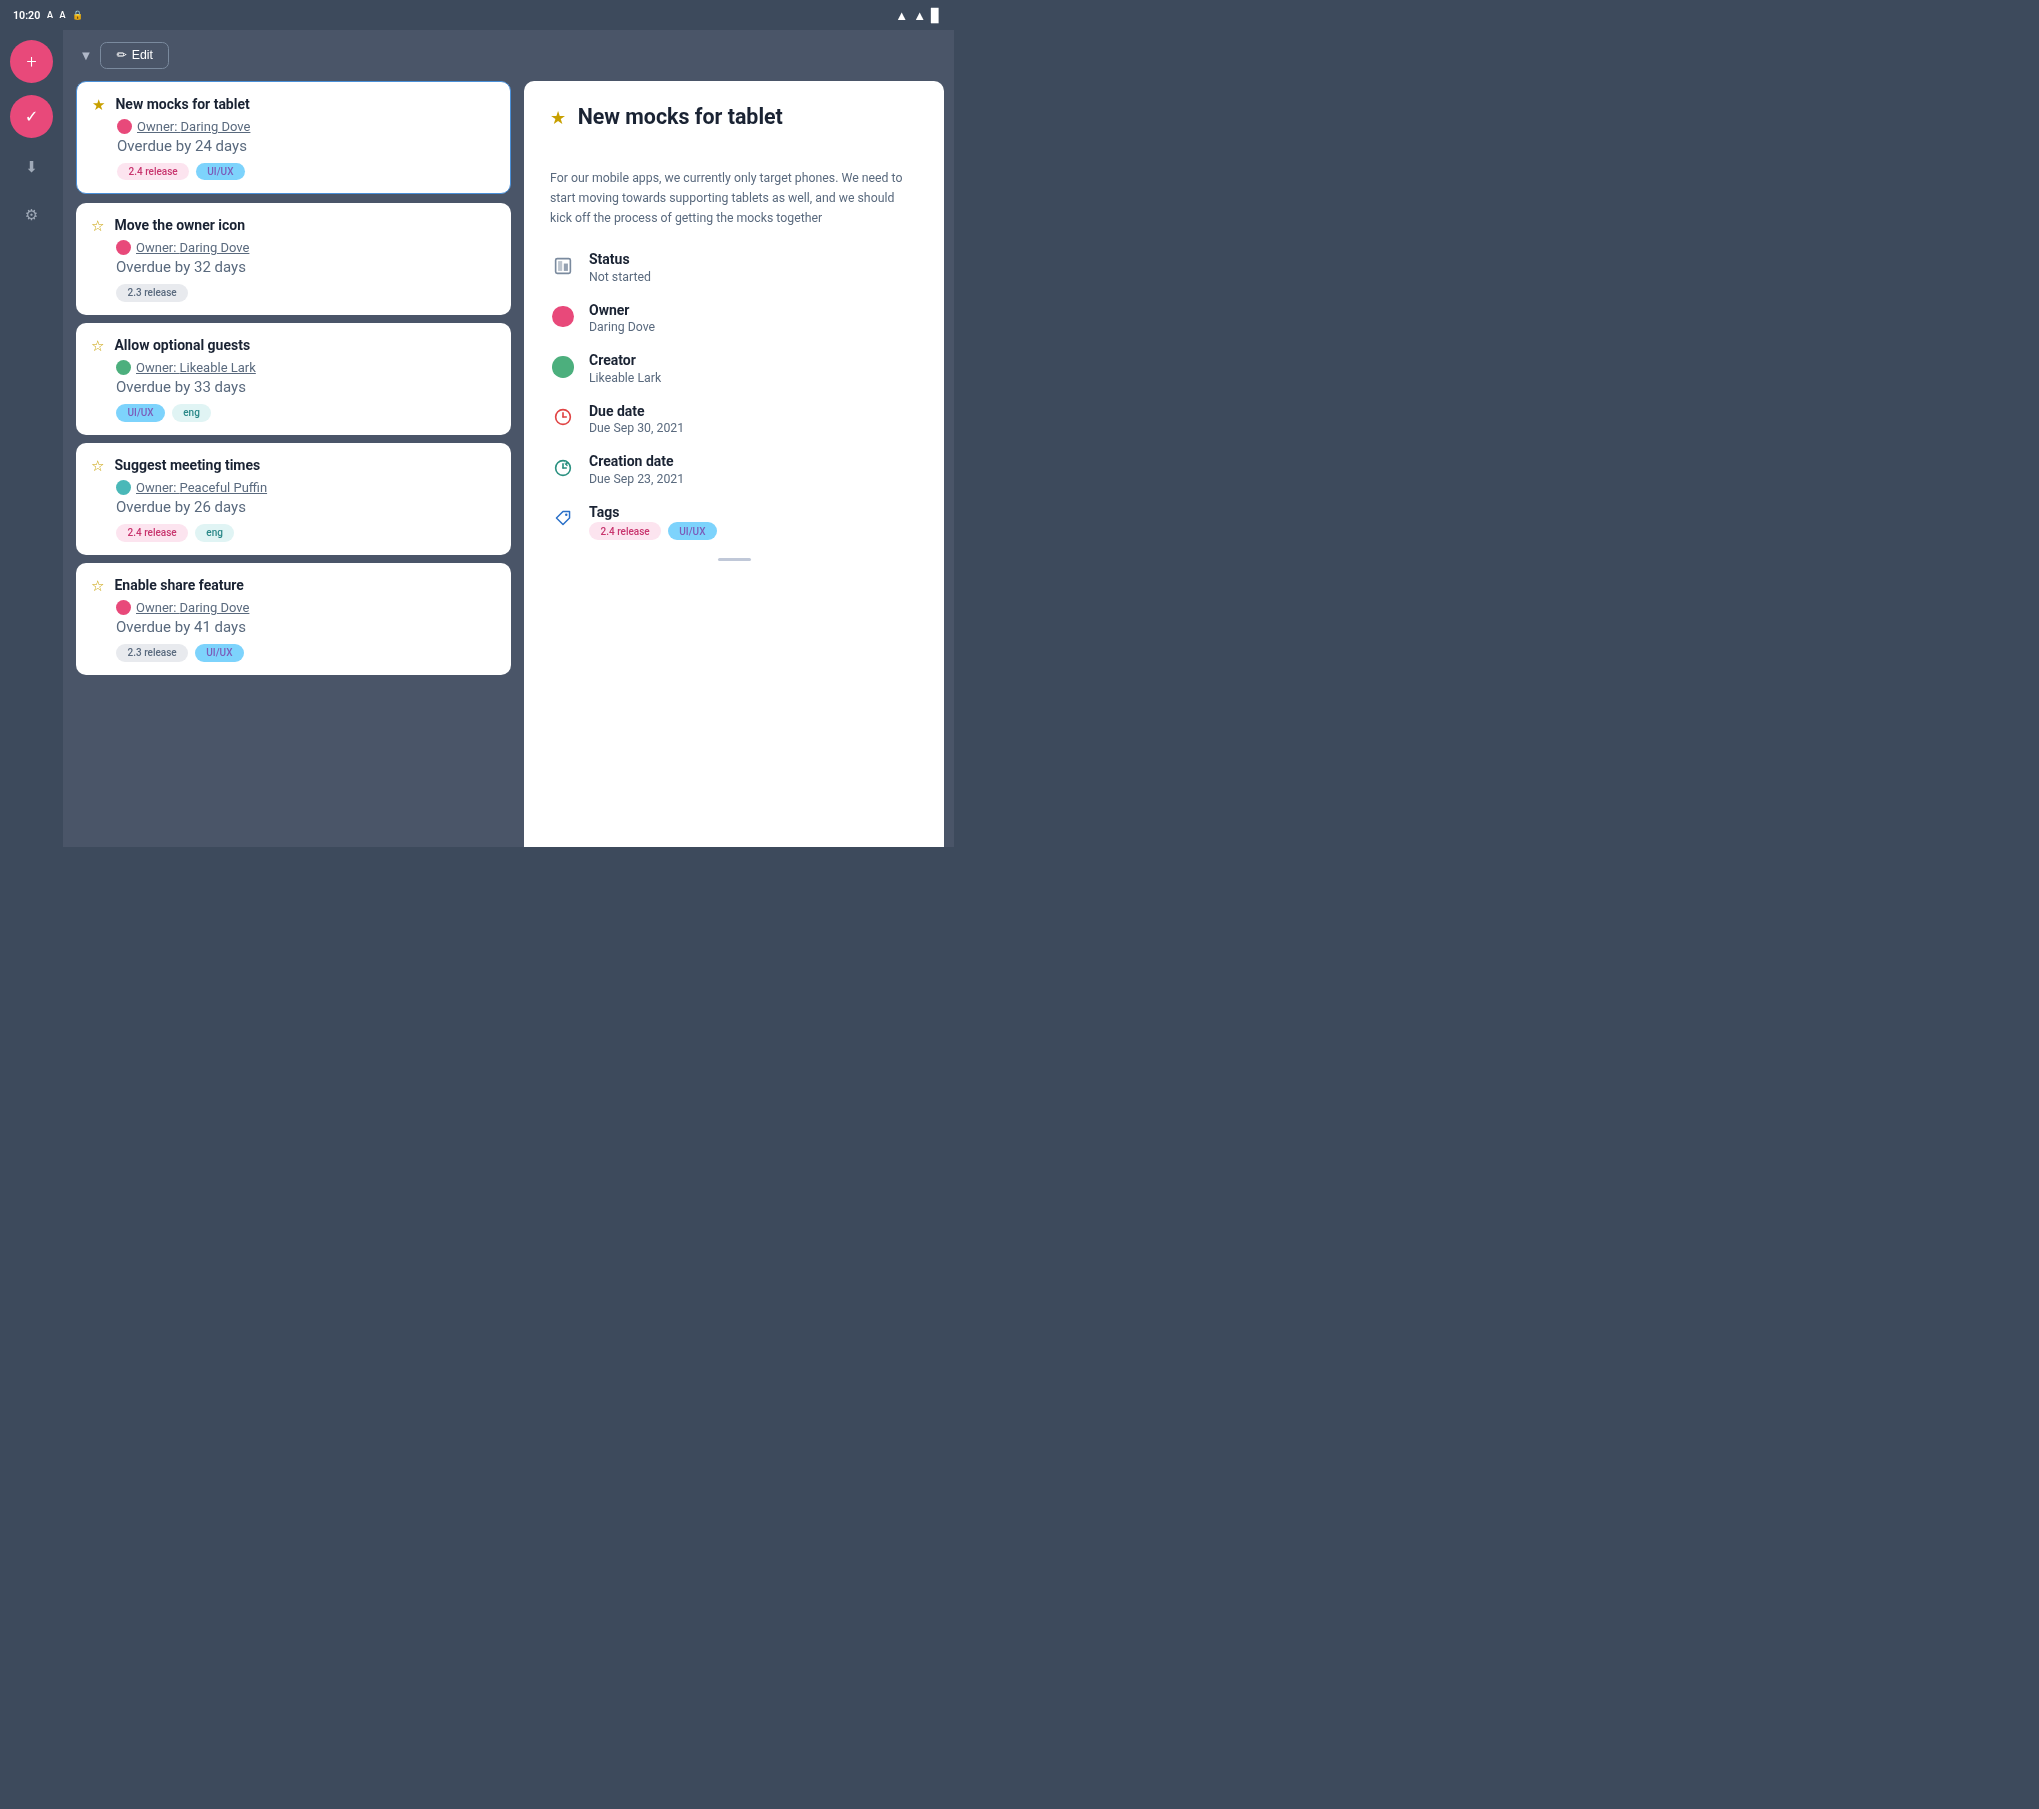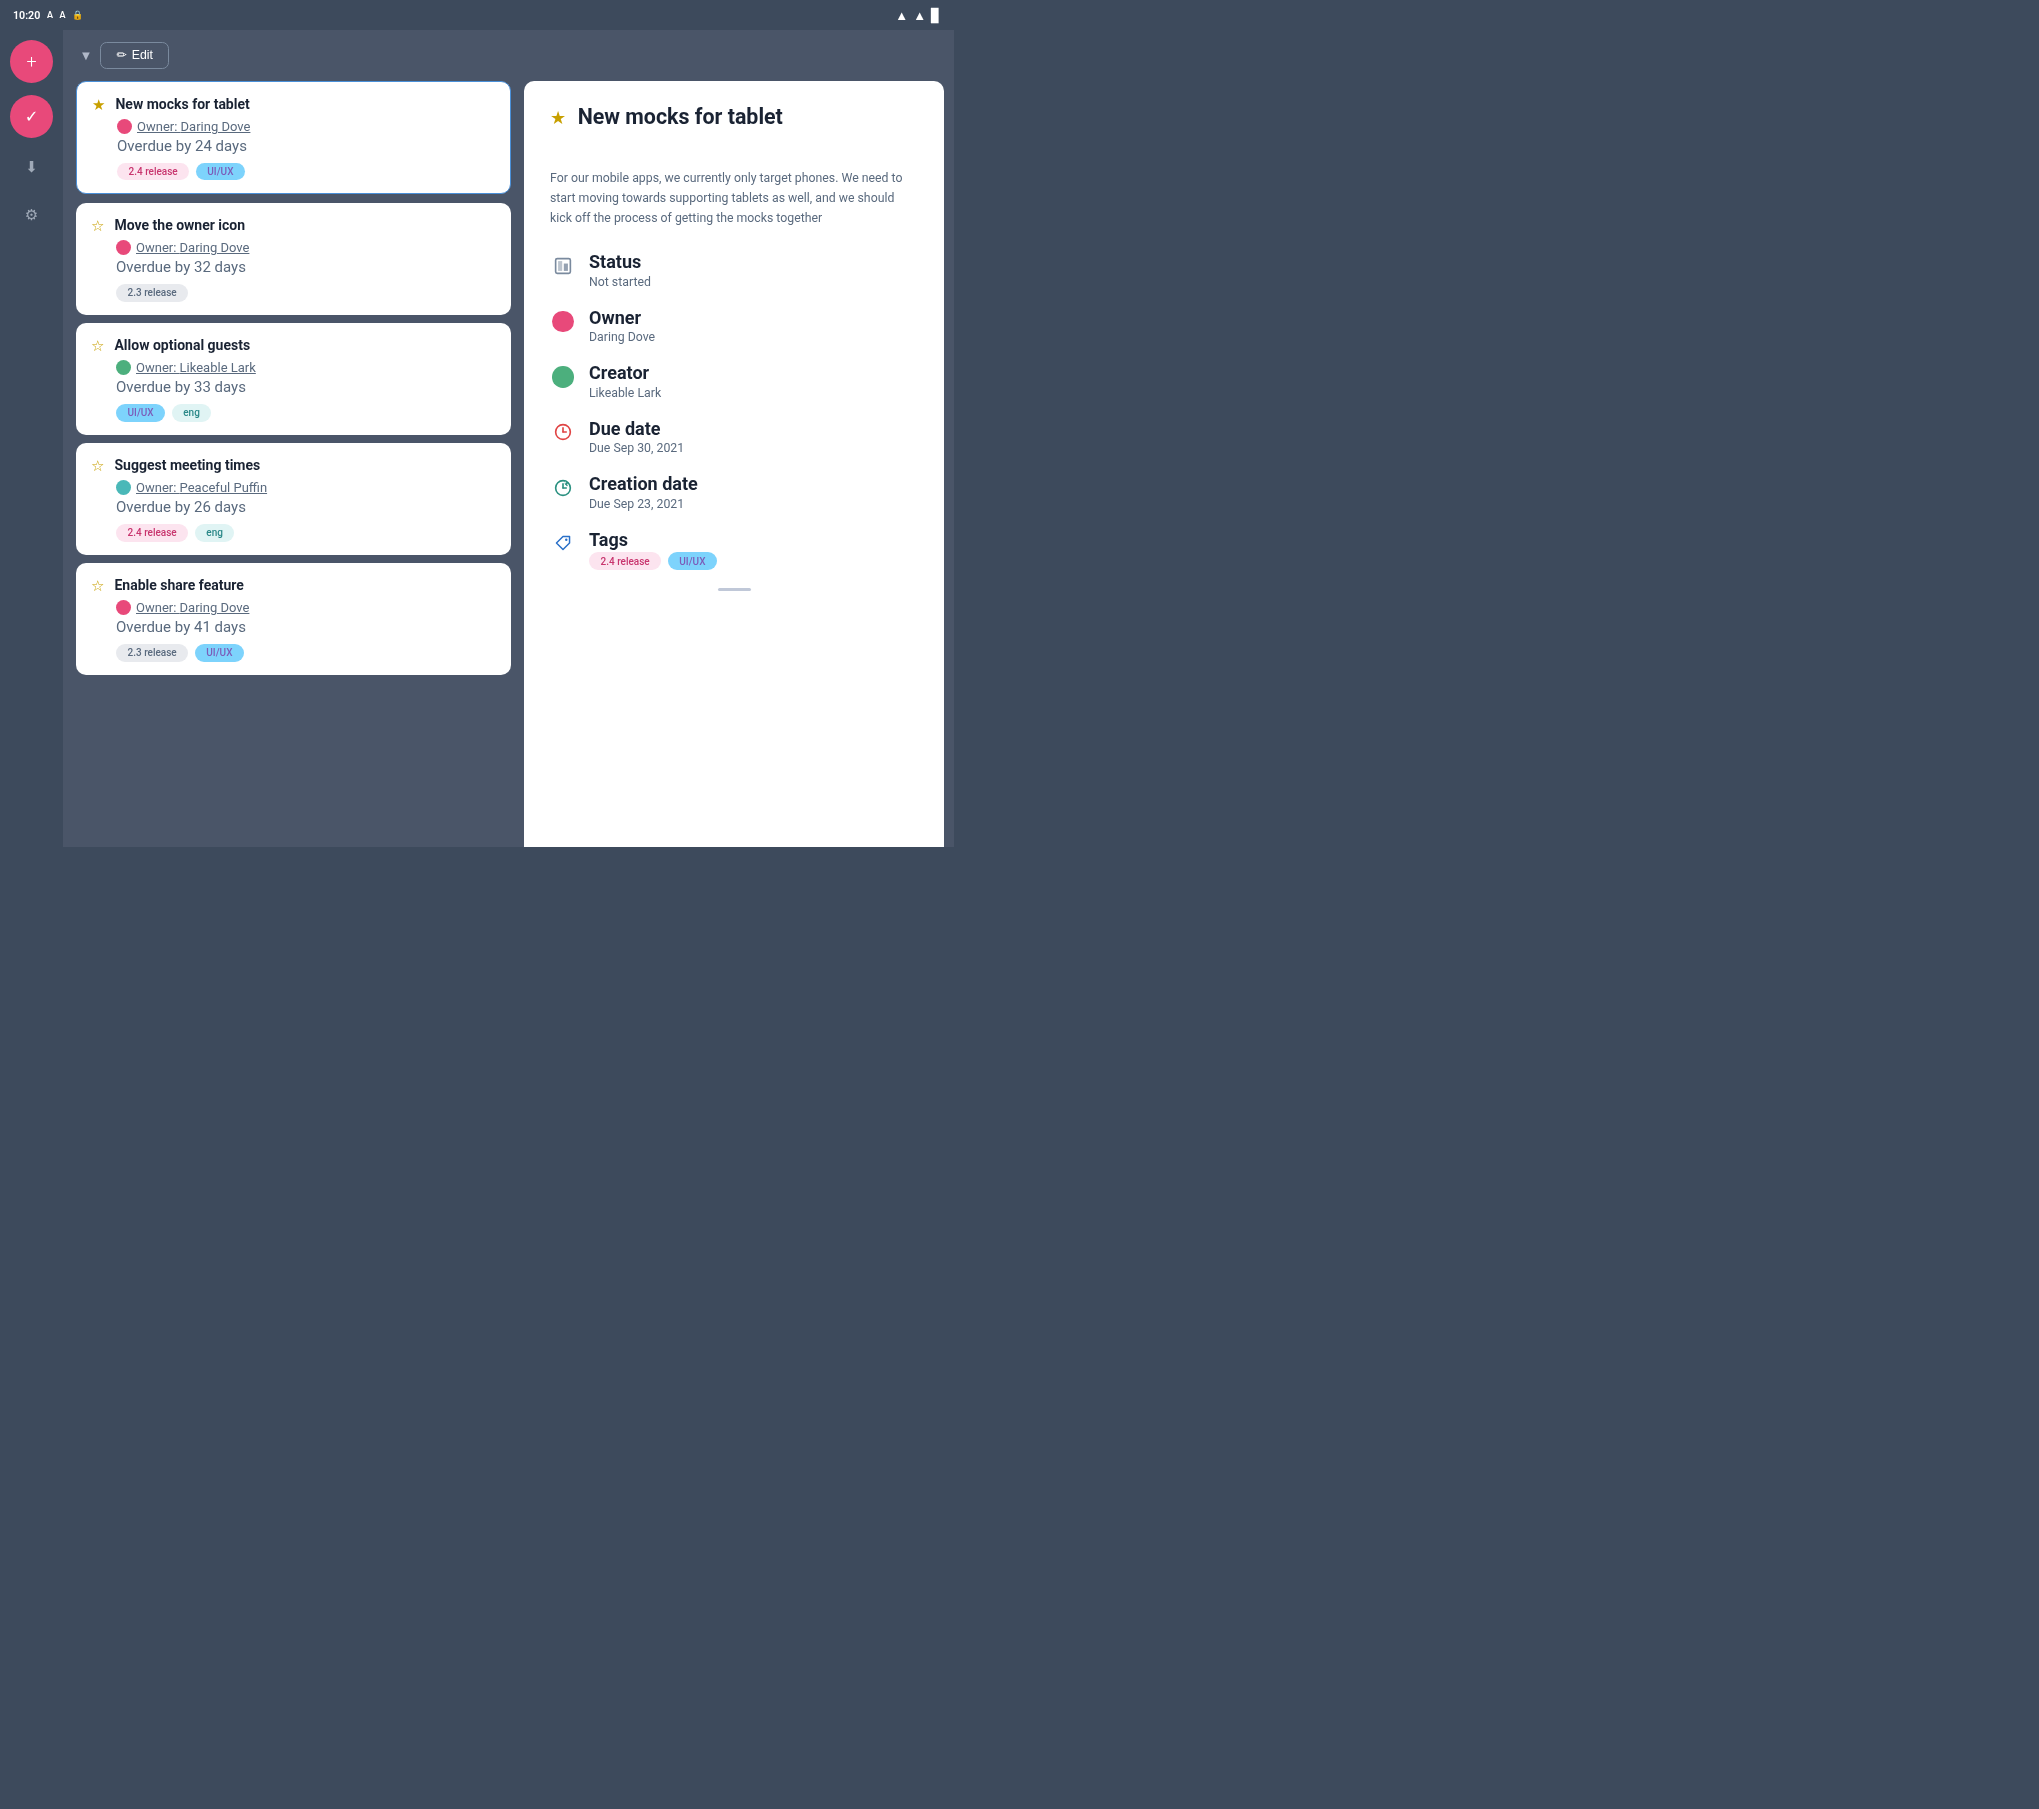--- a/index.html
+++ b/index.html
@@ -276,21 +276,21 @@
       align-items: center;
       justify-content: center;
       flex-shrink: 0;
       font-size: 15px;
       margin-top: 1.6px;
     }
     .field-content {
       flex: 1;
     }
     .field-label {
-      font-size: 18px;
+      font-size: 14px;
       font-weight: 700;
       color: #1a2333;
       margin-bottom: 2.5px;
     }
     .field-value {
       font-size: 12.3px;
       color: #5a6a7e;
     }
     .owner-avatar-lg {
       width: 18px;

